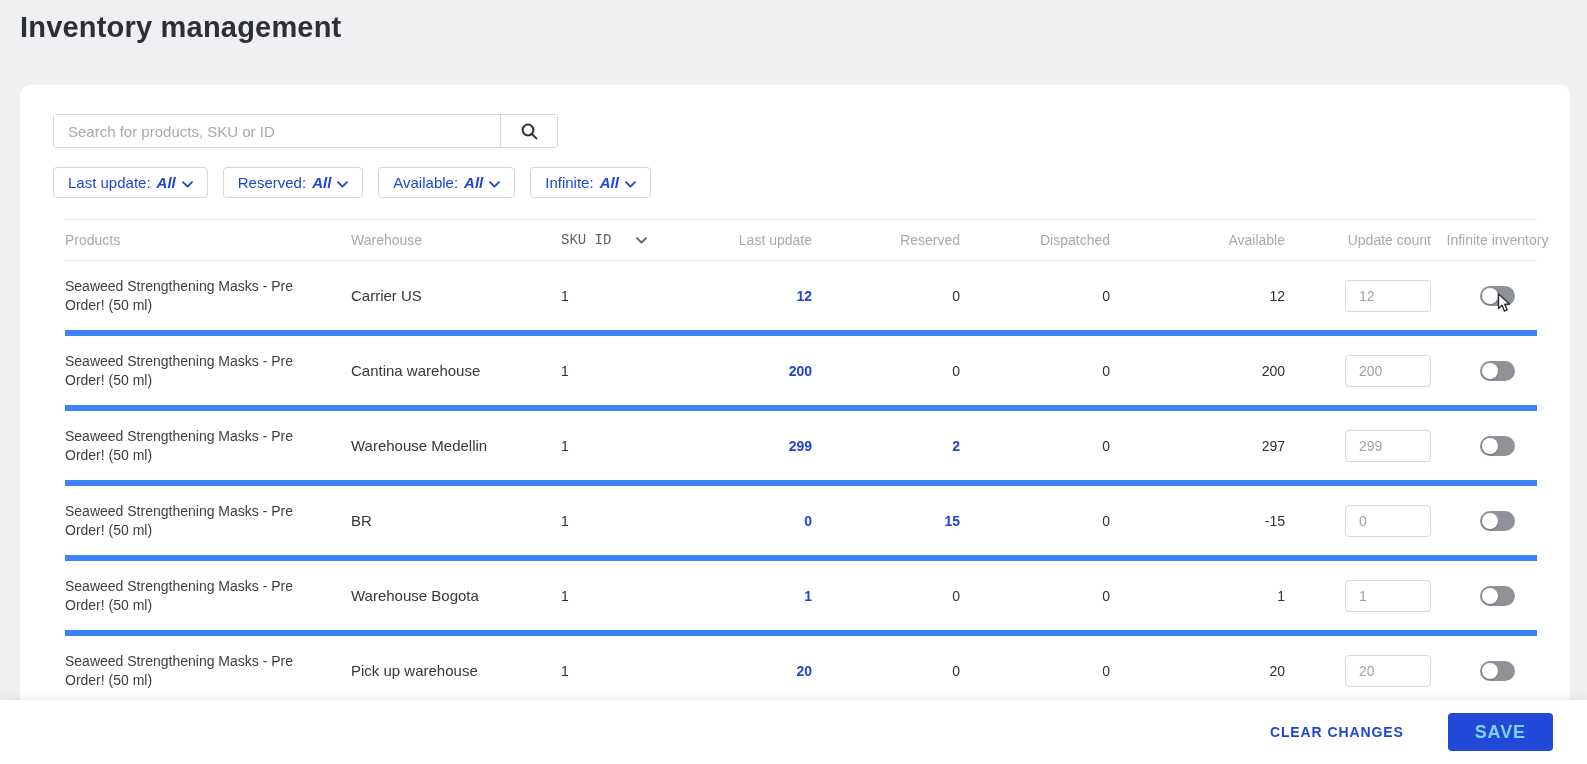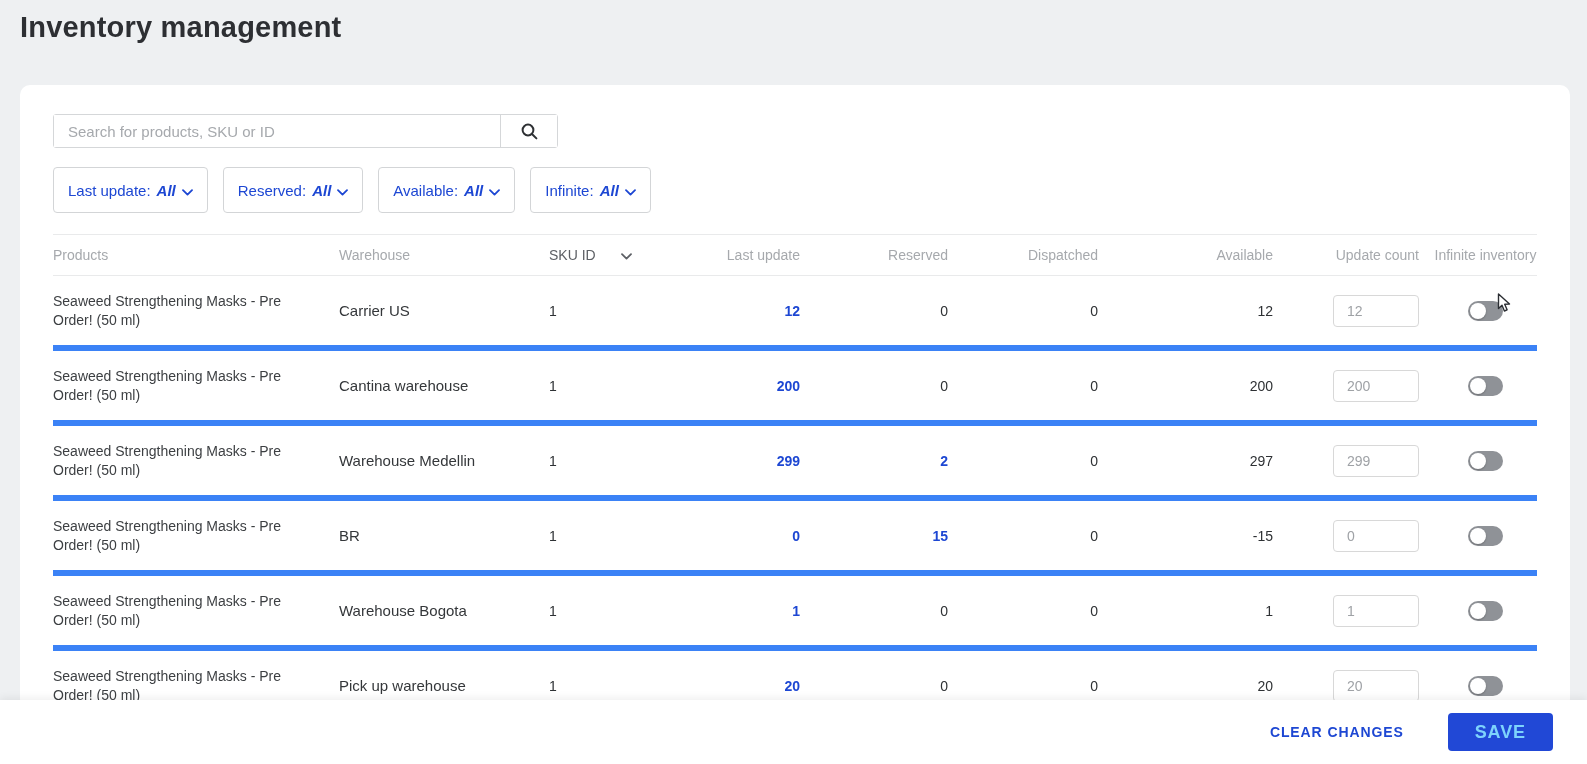--- a/index.html
+++ b/index.html
@@ -64,39 +64,39 @@
     display: inline-flex;
     align-items: center;
     gap: 6px;
     border: 1px solid #d3d5d7;
     border-radius: 4px;
     background: #fff;
     padding: 6px 14px;
     font-size: 15px;
     color: #1d47d3;
     cursor: pointer;
-    height: 46px;
+    height: 31px;
   }
   .chip .chip-value { font-weight: 700; font-style: italic; }
   .chip svg { margin-top: 1px; }
   
-  .table { margin-top: 21px; }
+  .table { margin-top: 21px; margin-left: 12px; }
   .t-row {
     display: grid;
     grid-template-columns: 286px 210px 91px 170px 145px 150px 175px 140px 117px;
     align-items: center;
   }
   .t-head {
     height: 42px;
     border-top: 1px solid #e9eaeb;
     border-bottom: 1px solid #e9eaeb;
     color: #a6a9ad;
     font-size: 14px;
   }
-  .t-head .col-sku { color: #5d6065; display: flex; align-items: flex-start; gap: 25px; cursor: pointer; }
+  .t-head .col-sku { color: #5d6065; display: flex; align-items: flex-start; gap: 25px; cursor: pointer; font-family: Liberation Mono, monospace; }
   .t-body .t-row { height: 75px; border-bottom: 6px solid #3b82f6; }
   .cell-num { text-align: right; padding-right: 7px; font-size: 14px; }
   .col-lastupdate { text-align: right; padding-right: 10px; }
   .col-update { text-align: right; padding-right: 1px; }
   .col-infinite { text-align: center; line-height: 17px; }
   .product-cell { font-size: 14px; line-height: 19px; color: #3c3f42; padding-right: 20px; }
   .warehouse-cell { font-size: 15px; color: #34373a; }
   .sku-cell { font-size: 14px; }
   .val-blue { color: #1d47d3; font-weight: 700; }
   .update-input {

